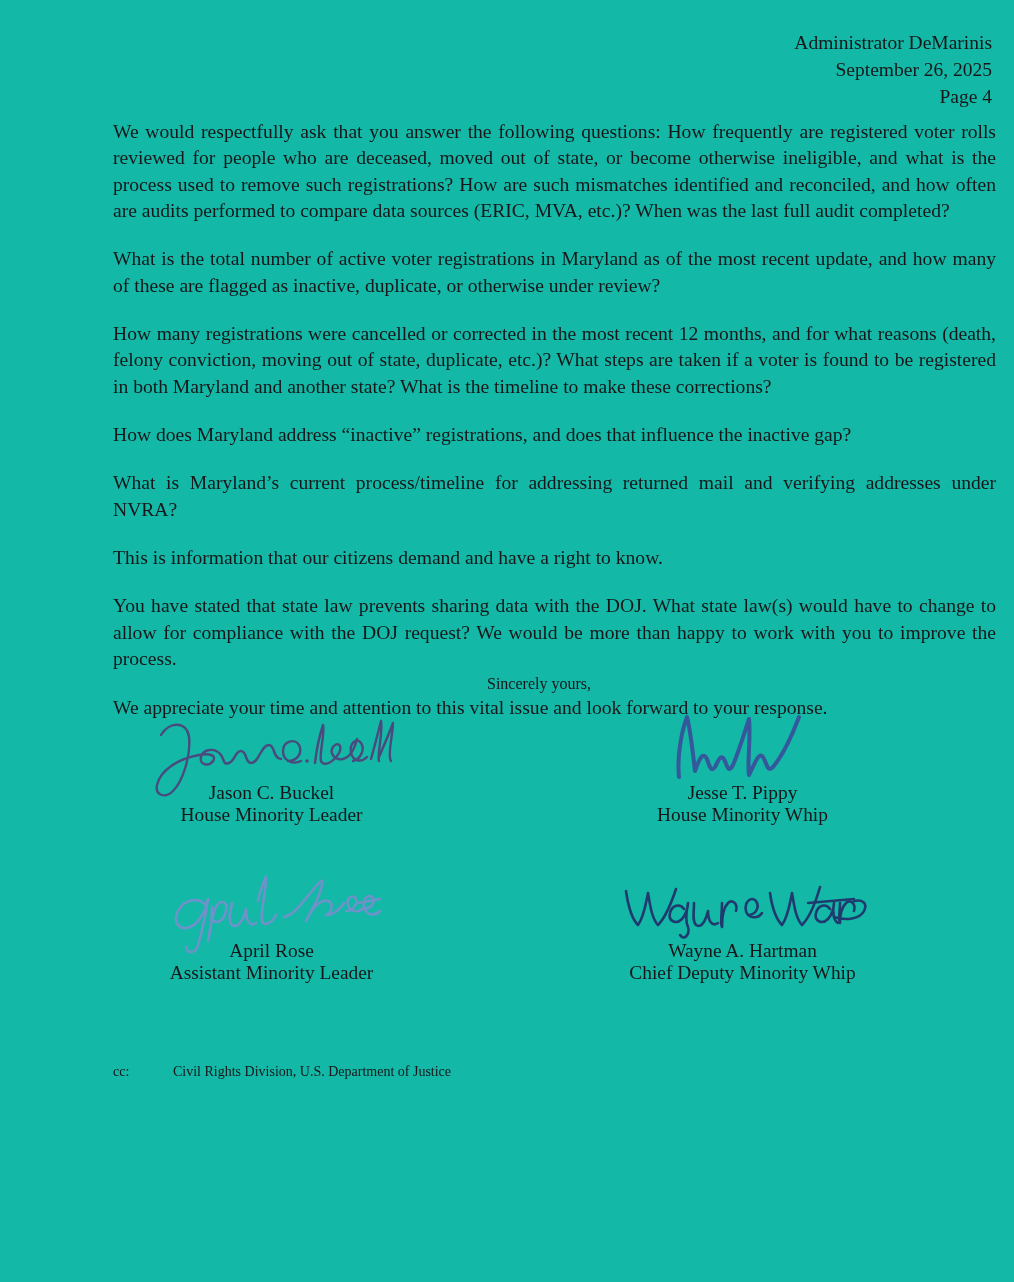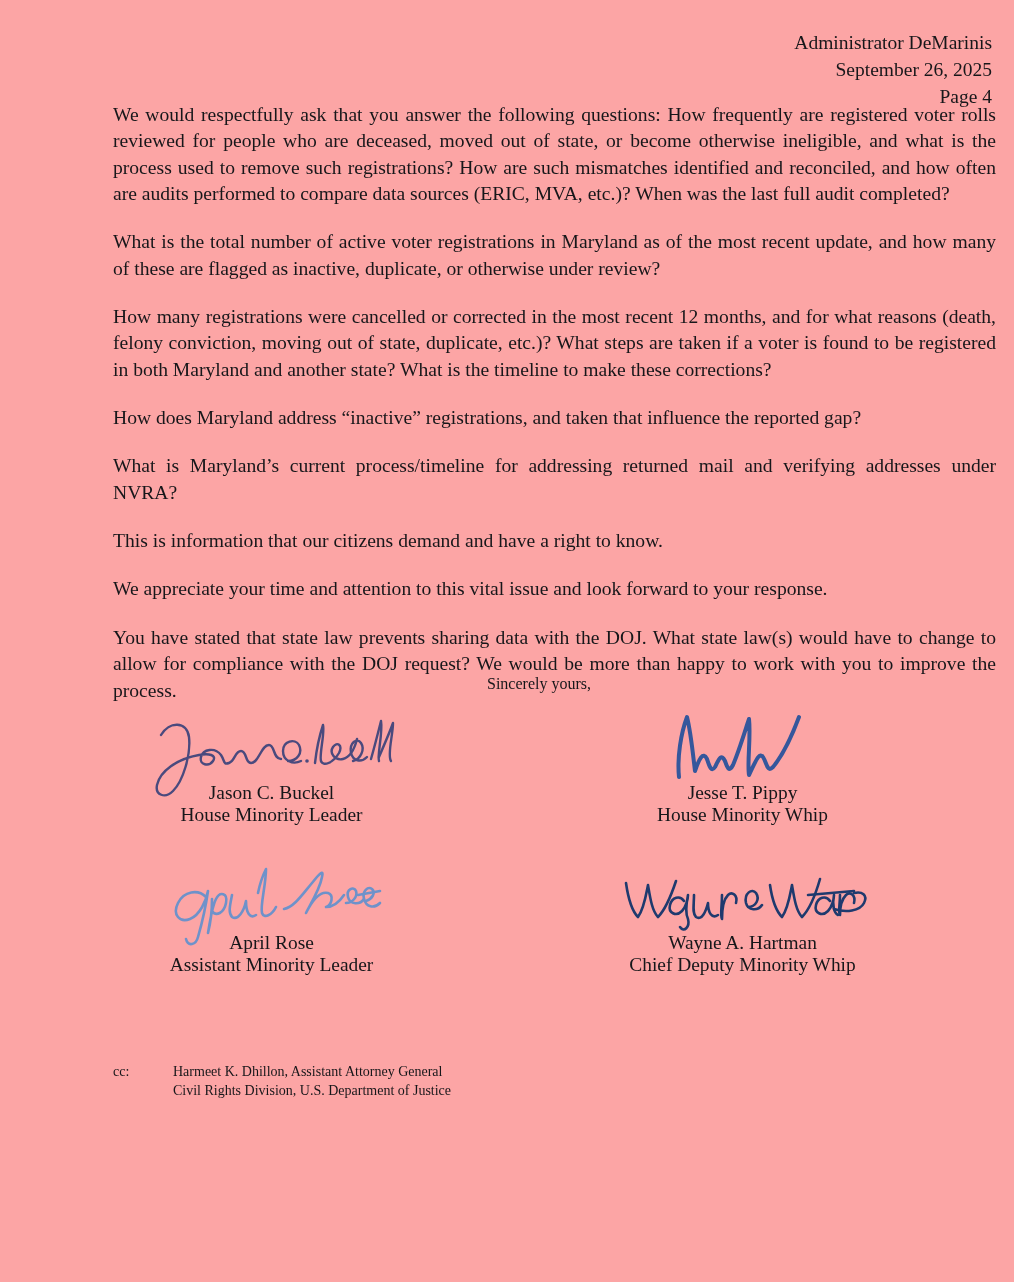--- a/index.html
+++ b/index.html
@@ -4,42 +4,42 @@
 <style>
   html, body {
     margin: 0;
     padding: 0;
     background: #ffffff;
   }
   .page {
     position: relative;
     width: 1014px;
     height: 1282px;
-    background: #fca5a5;
+    background: #14b8a6;
     font-family: "Liberation Serif", "DejaVu Serif", serif;
     color: #17171a;
     overflow: hidden;
   }
 
   
   .letter-header {
     position: absolute;
     top: 30px;
     right: 22px;
     text-align: right;
     font-size: 19.5px;
     line-height: 1.38;
     color: #17171a;
   }
 
   
   .body-col {
     position: absolute;
     left: 113px;
-    top: 102px;
+    top: 119px;
     width: 883px;
   }
   .para {
     font-size: 19.6px;
     line-height: 1.345;
     text-align: justify;
     text-justify: inter-word;
     margin: 0 0 22px 0;
     hyphens: none;
   }
@@ -55,21 +55,21 @@
   }
 
   
   .sig-grid {
     position: absolute;
     left: 36px;
     top: 712px;
     width: 942px;
     display: grid;
     grid-template-columns: 1fr 1fr;
-    row-gap: 20px;
+    row-gap: 28px;
   }
   .sig-block {
     position: relative;
     text-align: center;
     height: 130px;
   }
   .sig-ink {
     position: absolute;
     left: 0;
     right: 0;
@@ -119,25 +119,25 @@
   <div class="letter-header">
     <div>Administrator DeMarinis</div>
     <div>September 26, 2025</div>
     <div>Page 4</div>
   </div>
 
   <div class="body-col">
     <p class="para">We would respectfully ask that you answer the following questions: How frequently are registered voter rolls reviewed for people who are deceased, moved out of state, or become otherwise ineligible, and what is the process used to remove such registrations? How are such mismatches identified and reconciled, and how often are audits performed to compare data sources (ERIC, MVA, etc.)? When was the last full audit completed?</p>
     <p class="para">What is the total number of active voter registrations in Maryland as of the most recent update, and how many of these are flagged as inactive, duplicate, or otherwise under review?</p>
     <p class="para">How many registrations were cancelled or corrected in the most recent 12 months, and for what reasons (death, felony conviction, moving out of state, duplicate, etc.)? What steps are taken if a voter is found to be registered in both Maryland and another state? What is the timeline to make these corrections?</p>
-    <p class="para">How does Maryland address “inactive” registrations, and taken that influence the reported gap?</p>
+    <p class="para">How does Maryland address “inactive” registrations, and does that influence the inactive gap?</p>
     <p class="para">What is Maryland’s current process/timeline for addressing returned mail and verifying addresses under NVRA?</p>
     <p class="para">This is information that our citizens demand and have a right to know.</p>
+    <p class="para">You have stated that state law prevents sharing data with the DOJ. What state law(s) would have to change to allow for compliance with the DOJ request? We would be more than happy to work with you to improve the process.</p>
     <p class="para">We appreciate your time and attention to this vital issue and look forward to your response.</p>
-    <p class="para">You have stated that state law prevents sharing data with the DOJ. What state law(s) would have to change to allow for compliance with the DOJ request? We would be more than happy to work with you to improve the process.</p>
   </div>
 
   <div class="closing">Sincerely yours,</div>
 
   <div class="sig-grid">
 
     <div class="sig-block">
       <div class="sig-ink">
         <svg width="250" height="80" viewBox="0 0 250 80" fill="none" stroke="#4a4a7e" stroke-width="2.4" stroke-linecap="round" stroke-linejoin="round">
           <path d="M14 24 C22 10, 40 10, 42 26 C44 44, 36 70, 26 80 C18 88, 8 84, 10 74 C13 60, 30 48, 52 44
@@ -218,18 +218,17 @@
         <div class="sig-name">Wayne A. Hartman</div>
         <div class="sig-title">Chief Deputy Minority Whip</div>
       </div>
     </div>
 
   </div>
 
   <div class="cc-block">
     <div class="cc-label">cc:</div>
     <div class="cc-lines">
-      <div class="cc-line">Harmeet K. Dhillon, Assistant Attorney General</div>
       <div class="cc-line">Civil Rights Division, U.S. Department of Justice</div>
     </div>
   </div>
 
 </div>
 
 </body></html>

